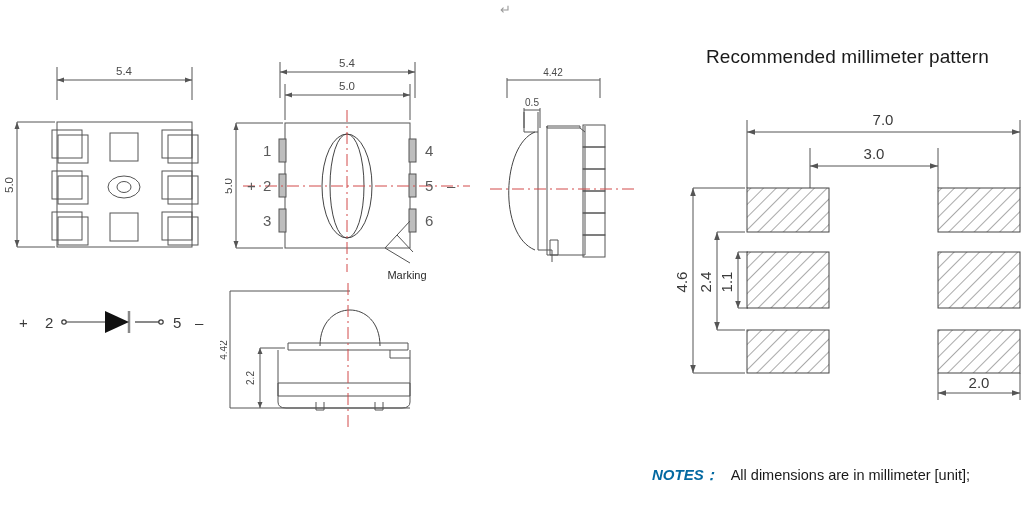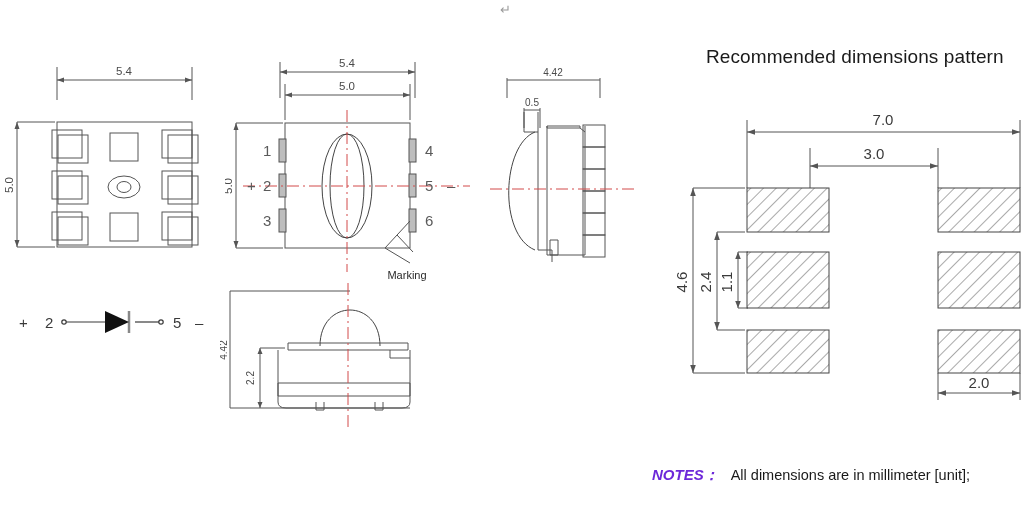--- a/index.html
+++ b/index.html
@@ -25,21 +25,21 @@
   .title-text {
     font-size: 19px;
     color: #1a1a1a;
     letter-spacing: 0.1px;
     white-space: nowrap;
   }
   .notes-label {
     font-size: 15px;
     font-weight: bold;
     font-style: italic;
-    color: #6d28d9;
+    color: #0369a1;
     white-space: nowrap;
   }
   .notes-body {
     font-size: 14.5px;
     color: #1a1a1a;
     white-space: nowrap;
     text-align: center;
   }
   .para-mark {
     font-size: 13px;
@@ -268,21 +268,21 @@
         <circle cx="156" cy="22" r="2.2" fill="#fff"></circle>
       </g>
       <path d="M100 11 L124 22 L100 33 Z" fill="#111" stroke="none"></path>
       <text class="sym-text" x="14" y="28">+</text>
       <text class="sym-text" x="40" y="28">2</text>
       <text class="sym-text" x="168" y="28">5</text>
       <text class="sym-text" x="190" y="28">–</text>
     </svg>
   </div>
 
-  <div class="abs title-text" style="left:706px; top:46px;">Recommended dimensions pattern</div>
+  <div class="abs title-text" style="left:706px; top:46px;">Recommended millimeter pattern</div>
 
   <div class="abs" style="left:660px; top:100px; width:371px; height:320px;text-align:center;">
     <svg width="371" height="320" viewBox="0 0 371 320">
       <defs>
         <pattern id="hatch" width="9" height="9" patternTransform="rotate(45)" patternUnits="userSpaceOnUse">
           <line x1="0" y1="0" x2="0" y2="9" stroke="#555" stroke-width="1"></line>
         </pattern>
       </defs>
 
       <g stroke="#555" fill="none" stroke-width="1">

